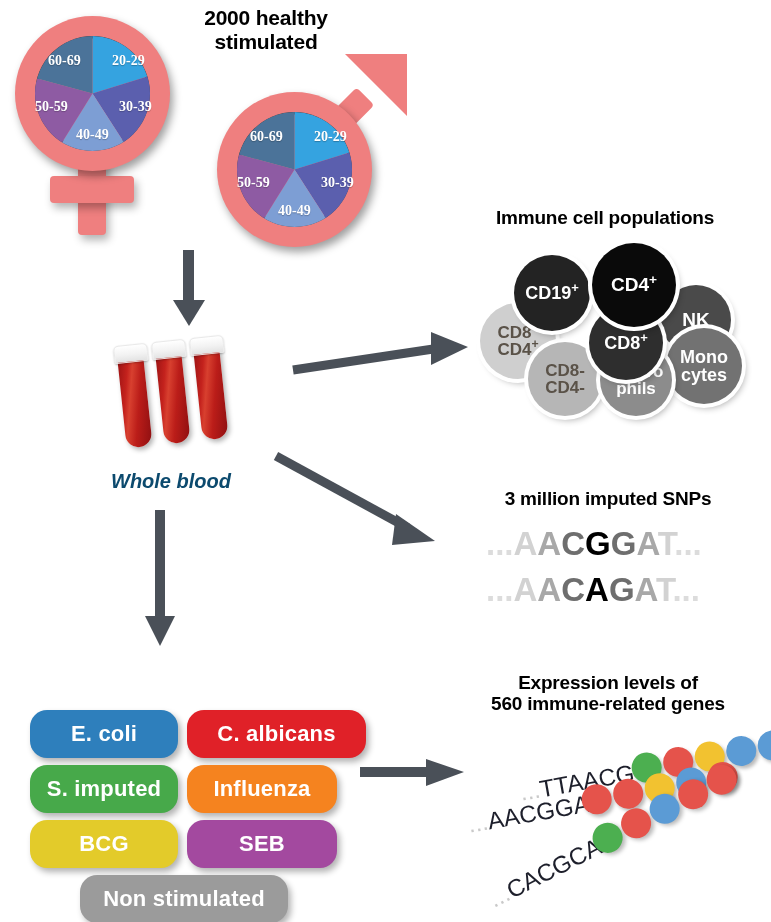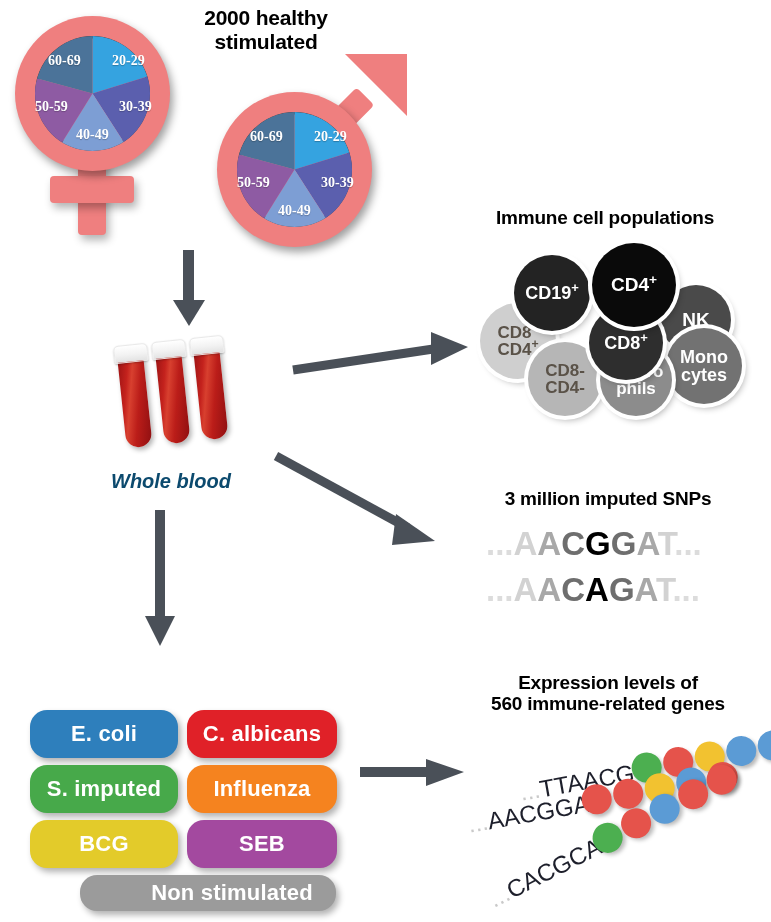--- a/index.html
+++ b/index.html
@@ -274,41 +274,41 @@
     <span class="dots">...</span><span class="faint">A</span><span class="mid">A</span><span class="strong">C</span><span class="hit">A</span><span class="strong">G</span><span class="mid">A</span><span class="faint">T</span><span class="dots">...</span>
   </div>
 </div>
 
 <div class="abs" id="stimuli-grid" style="left:30px;top:710px;width:310px;height:206px;">
 
   <div class="stim" style="left:0px;top:0px;width:148px;height:48px;background:#2e7fbc;">
     <span>E. coli</span>
   </div>
 
-  <div class="stim" style="left:157px;top:0px;width:150px;height:48px;background:#e02128;">
+  <div class="stim" style="left:157px;top:0px;width:179px;height:48px;background:#e02128;">
     <span>C. albicans</span>
   </div>
 
   <div class="stim" style="left:0px;top:55px;width:148px;height:48px;background:#47a94a;">
     <span>S. imputed</span>
   </div>
 
   <div class="stim" style="left:157px;top:55px;width:150px;height:48px;background:#f5831f;">
     <span>Influenza</span>
   </div>
 
   <div class="stim" style="left:0px;top:110px;width:148px;height:48px;background:#e3cb2a;">
     <span>BCG</span>
   </div>
 
   <div class="stim" style="left:157px;top:110px;width:150px;height:48px;background:#a3499f;">
     <span>SEB</span>
   </div>
 
-  <div class="stim" style="left:50px;top:165px;width:208px;height:36px;background:#9b9b9b;padding-left:48px;">
+  <div class="stim" style="left:50px;top:165px;width:208px;height:48px;background:#9b9b9b;">
     <span>Non stimulated</span>
   </div>
 </div>
 
 <div class="abs" id="expression-block" style="left:470px;top:735px;width:300px;height:180px;">
 
   <div class="strand" style="left:50px;top:40px;transform:rotate(-10deg);width:250px;height:34px;">
     <div class="seq" style="top:4px;"><span class="lead">...</span>TTAACGG</div>
     <div class="bead" style="left:114px;top:0px;width:30px;height:30px;background:#4CAF50;"></div>
     <div class="bead" style="left:146px;top:0px;width:30px;height:30px;background:#E5534B;"></div>

